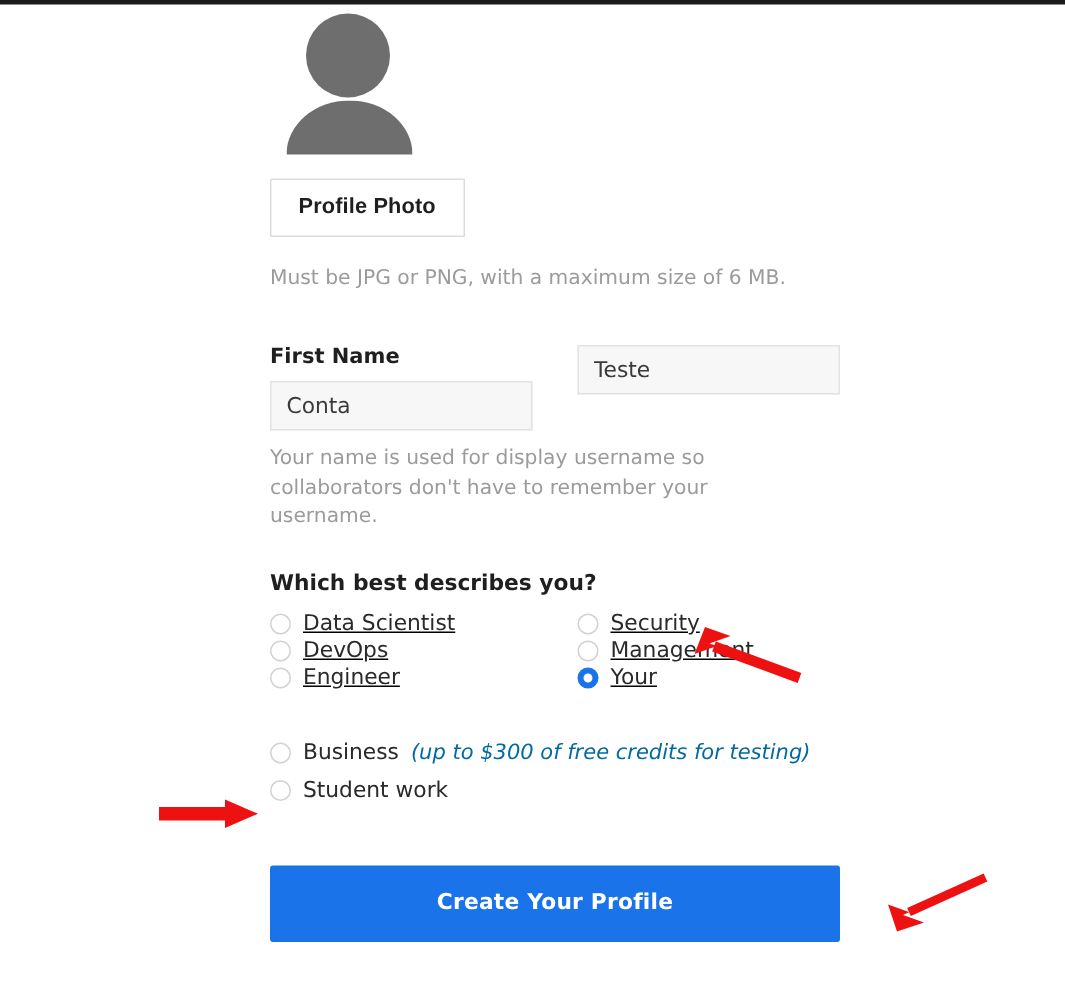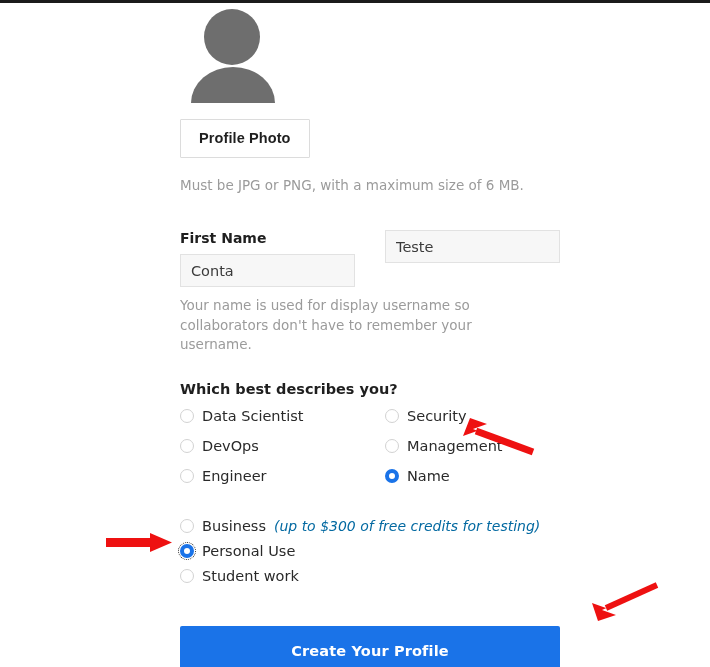--- a/index.html
+++ b/index.html
@@ -113,21 +113,22 @@
   .qgroup.second { margin-top: 34px; }
   .qtitle {
     font-size: 14.5px;
     font-weight: 700;
     color: #1f1f1f;
     margin-bottom: 11px;
   }
   .radio-grid {
     display: grid;
     grid-template-columns: 205px 1fr;
-    row-gap: 14px;
+    row-gap: 2px;
+    text-decoration: underline;
   }
   .radio-list > .radio-opt { margin-bottom: 9px; }
   .radio-list > .radio-opt:last-child { margin-bottom: 0; }
 
   .radio-opt {
     display: flex;
     align-items: center;
     gap: 8px;
     cursor: pointer;
   }
@@ -239,40 +240,36 @@
           <span class="radio-text">Management</span>
         </label>
 
         <label class="radio-opt">
           <span class="radio-mark"></span>
           <span class="radio-text">Engineer</span>
         </label>
 
         <label class="radio-opt selected">
           <span class="radio-mark"></span>
-          <span class="radio-text">Name</span>
+          <span class="radio-text">Your</span>
         </label>
 
       </div>
     </div>
 
     
     <div class="qgroup second">
       <div class="radio-list">
 
         <label class="radio-opt">
           <span class="radio-mark"></span>
           <span class="radio-text">Business</span>
           <span class="radio-note">(up to $300 of free credits for testing)</span>
         </label>
 
-        <label class="radio-opt selected focused">
-          <span class="radio-mark"></span>
-          <span class="radio-text">Personal Use</span>
-        </label>
 
         <label class="radio-opt">
           <span class="radio-mark"></span>
           <span class="radio-text">Student work</span>
         </label>
 
       </div>
     </div>
 
     

